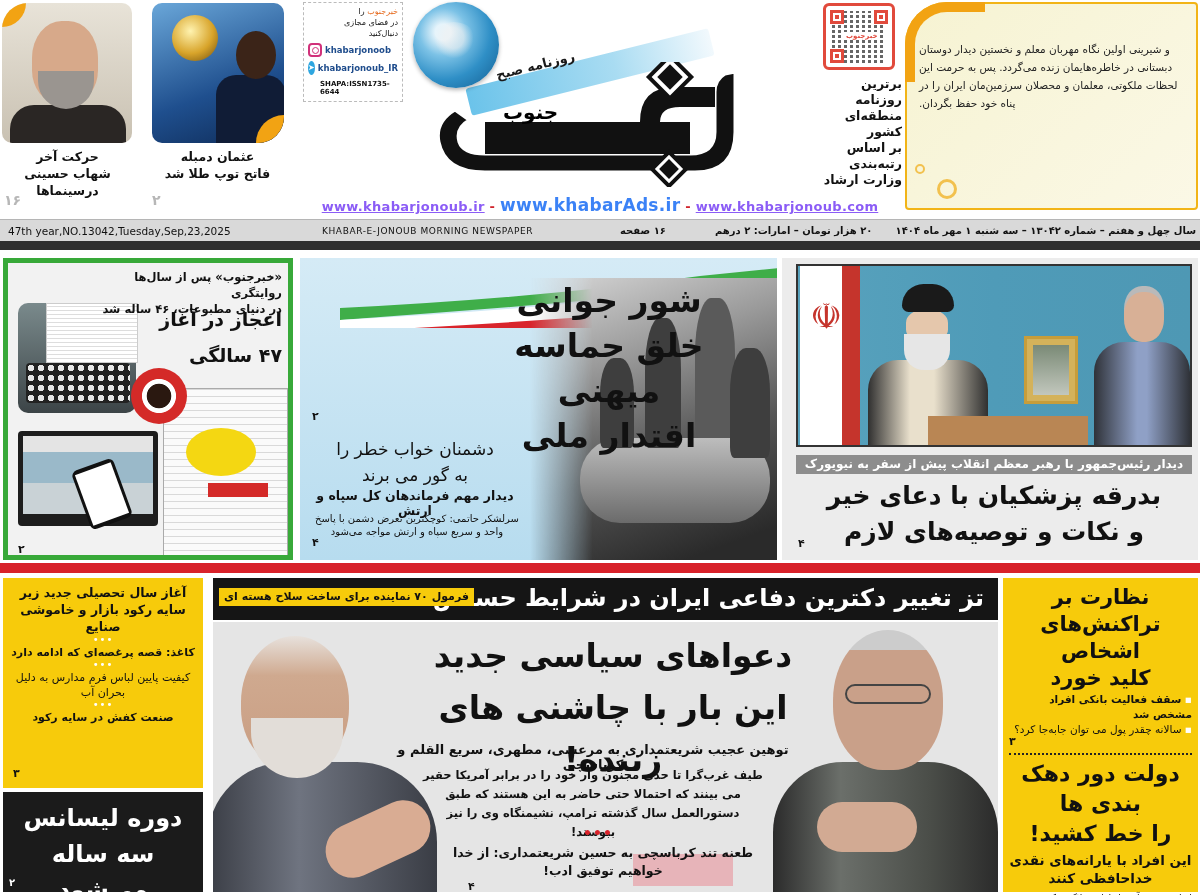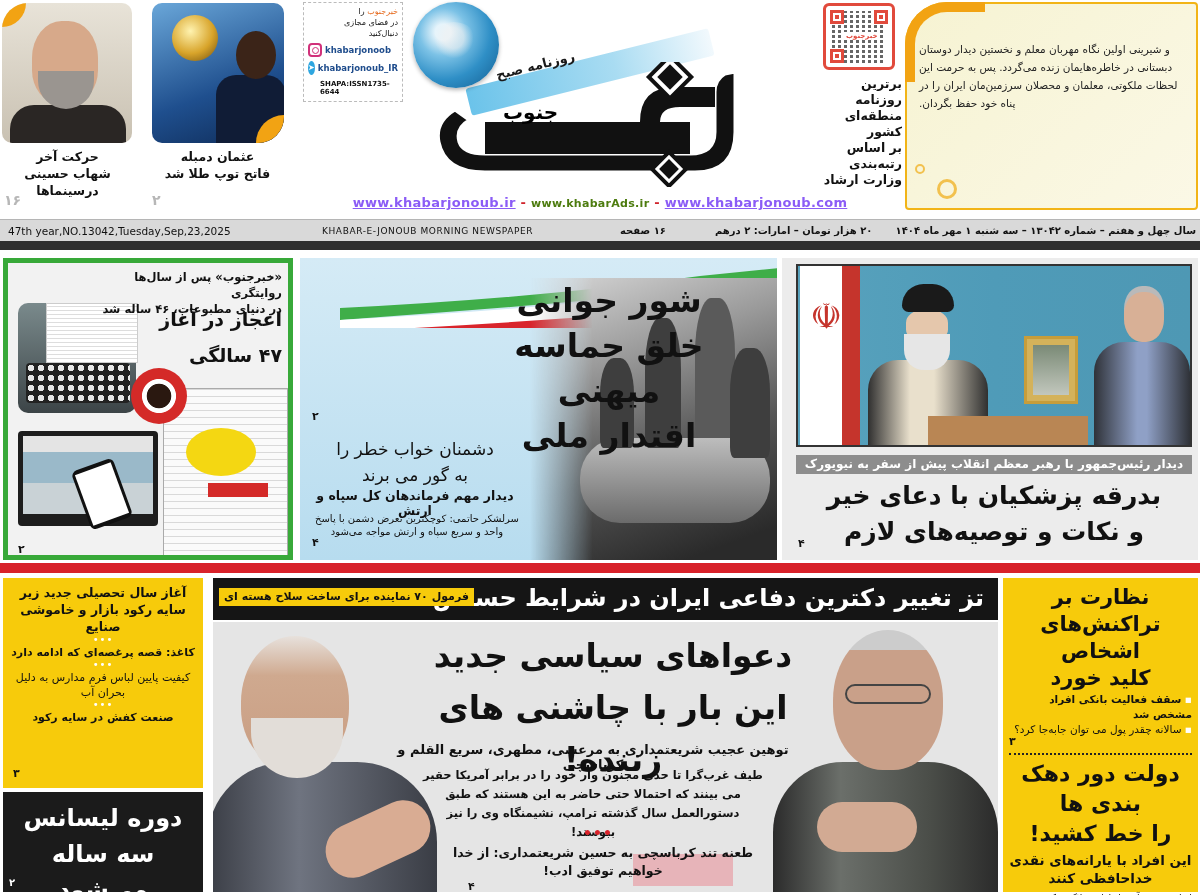--- a/index.html
+++ b/index.html
@@ -58,21 +58,21 @@
   #thumb-hosseini .face { position: absolute; left: 30px; top: 18px; width: 66px; height: 82px; border-radius: 45% 45% 40% 40%; background: #d7a98a; }
   #thumb-hosseini .beard { position: absolute; left: 36px; top: 68px; width: 56px; height: 38px; border-radius: 0 0 30px 30px; background: #9a9590; }
   #thumb-hosseini .body { position: absolute; left: 8px; top: 102px; width: 116px; height: 40px; background: #2a2624; border-radius: 24px 24px 0 0; }
   #thumb-hosseini::before { content:""; position:absolute; left:0; top:0; width:24px; height:24px; background:#f2a313; border-bottom-right-radius: 24px; z-index:2; }
   .thumb-caption { font-weight: bold; font-size: 12.5px; line-height: 17px; text-align: center; width: 135px; }
   .page-num { color: #b7b7b7; font-size: 14px; font-weight: bold; }
 
   
   #url-line { left: 310px; top: 195px; width: 580px; text-align: center; font-weight: bold; font-size: 13px; letter-spacing: .3px; }
   #url-line .u1 { color: #8b5cf6; text-decoration: underline; }
-  #url-line .u2 { color: #4d7c0f; font-size: 11px; }
+  #url-line .u2 { color: #3b82f6; font-size: 17px; }
   #url-line .sep { color: #d0232b; }
 
   
   #info-bar { left: 0; top: 219px; width: 1200px; height: 22px; background: #d9d9d9; border-top: 1px solid #b5b5b5; display: flex; align-items: center; font-size: 10px; font-weight: bold; }
   #dark-bar { left: 0; top: 241px; width: 1200px; height: 9px; background: #2f2f2f; }
 
   
   #story-leader { left: 782px; top: 258px; width: 416px; height: 302px; background: #ececec; }
   #leader-photo { left: 796px; top: 264px; width: 396px; height: 183px; background: linear-gradient(90deg,#58a2bd,#4f9bb8 50%,#4e98b4); border: 2px solid #333; overflow: hidden; }
   .lp-flag { position: absolute; left: 2px; top: 0; width: 60px; height: 183px; background: linear-gradient(90deg,#fff 0 70%, #c5342c 70%); }

